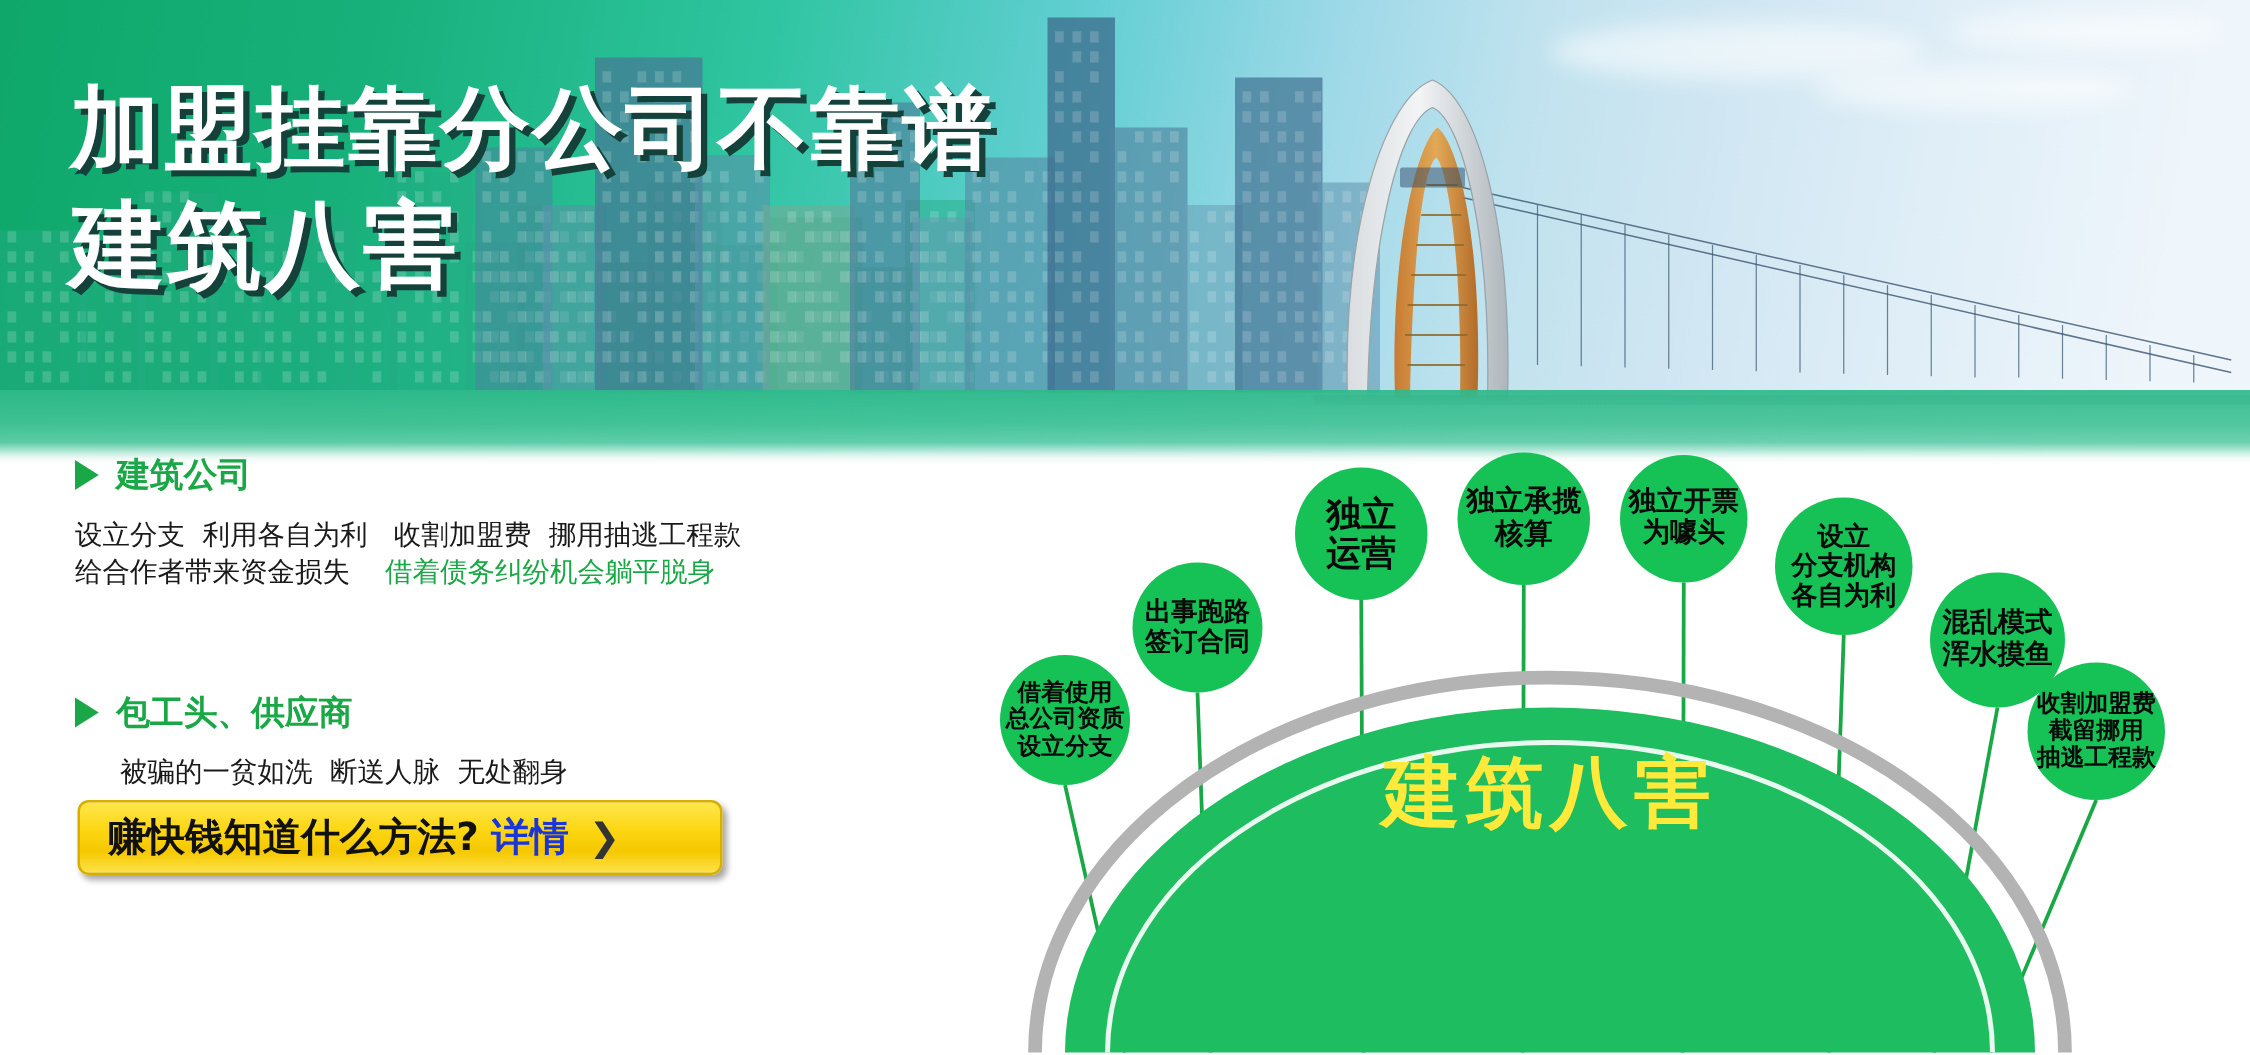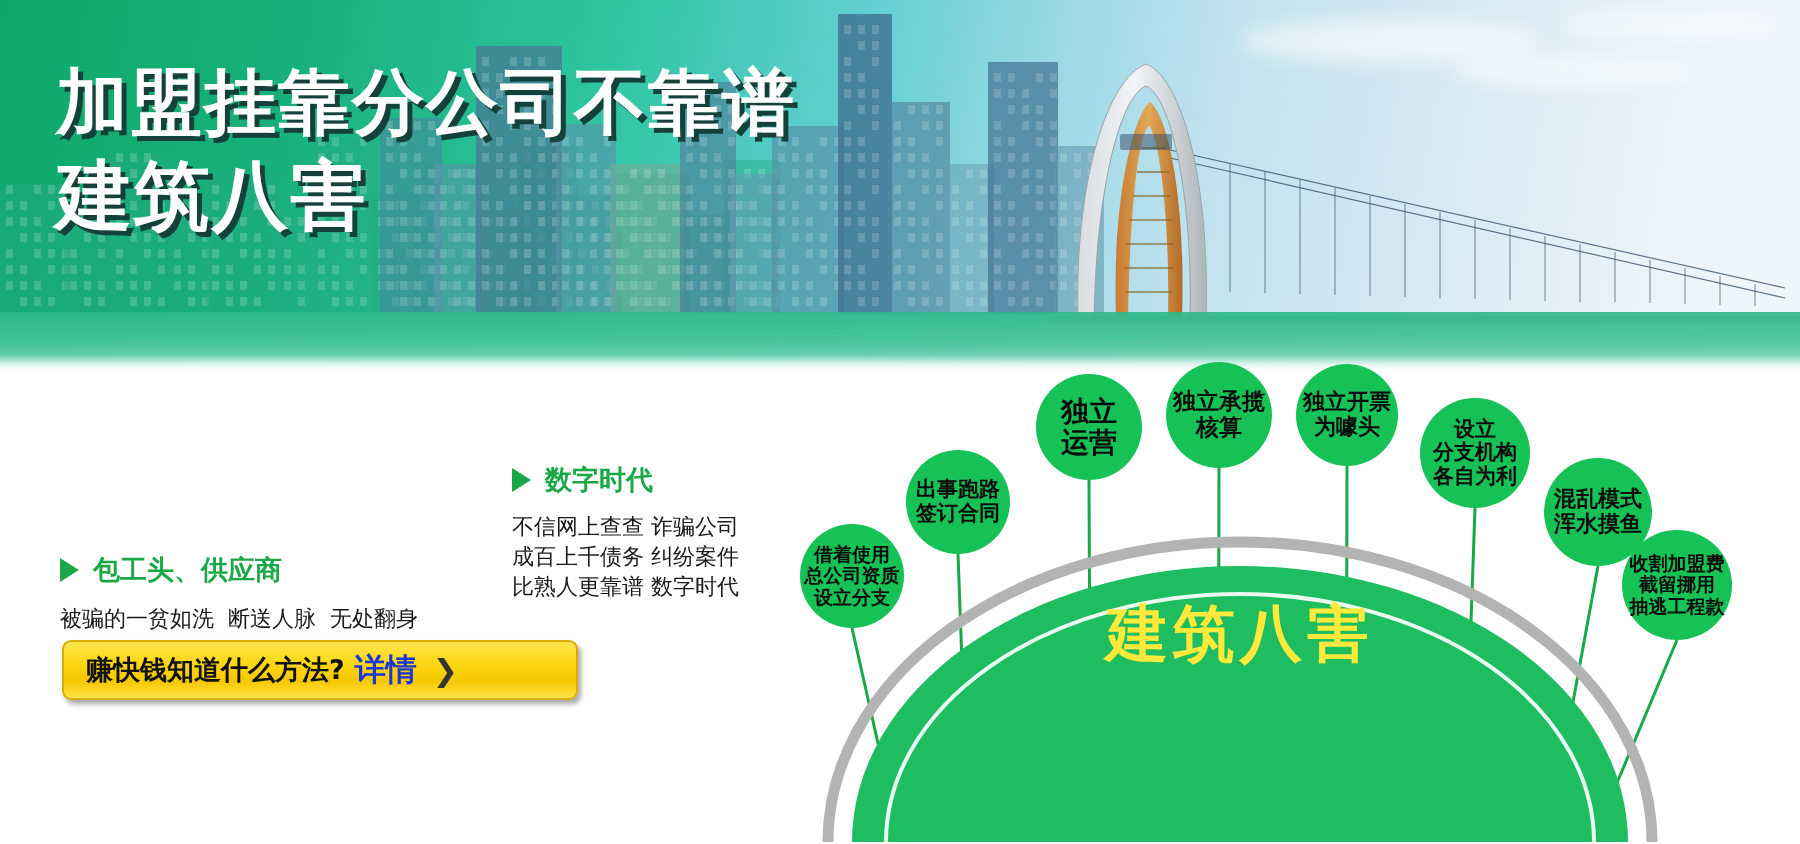--- a/index.html
+++ b/index.html
@@ -35,30 +35,30 @@
   .tri{width:0;height:0;border-left:19px solid #1aa846;border-top:12px solid transparent;border-bottom:12px solid transparent;}
   .sec-title{font-size:27px;font-weight:bold;color:#1aa846;font-family:"DejaVu Sans","Liberation Sans",sans-serif;}
   .body-line{font-size:22px;color:#1a1a1a;line-height:30px;white-space:pre;font-family:"DejaVu Sans","Liberation Sans",sans-serif;}
   .body-line .grn{color:#1aa846;}
 
   #blkA{position:absolute;left:60px;top:-10px;}
   #blkA .lines{margin-top:16px;}
   #blkB{position:absolute;left:60px;top:90px;}
   #blkB .lines{margin-top:16px;}
   #blkC{position:absolute;left:60px;top:180px;}
-  #blkC .lines{margin-top:16px;}
+  #blkC .lines{margin-top:16px;margin-left:36px;}
   #blkD{position:absolute;left:512px;top:90px;}
   #blkD .lines{margin-top:14px;}
 
   
   #cta{position:absolute;left:62px;top:268px;width:516px;height:60px;border-radius:9px;
        background:linear-gradient(180deg,#ffe64d 0%,#fcd714 38%,#f5c800 70%,#ffe24a 100%);
        border:2px solid #d8ae00;box-shadow:3px 4px 5px rgba(0,0,0,.35);
        display:flex;align-items:center;padding-left:22px;box-sizing:border-box;}
-  #ctaMain{font-size:27px;font-weight:bold;color:#111;font-family:"DejaVu Sans","Liberation Sans",sans-serif;}
+  #ctaMain{font-size:31px;font-weight:bold;color:#111;font-family:"DejaVu Sans","Liberation Sans",sans-serif;}
   #ctaLink{font-size:31px;font-weight:bold;color:#1a35d8;margin-left:10px;font-family:"DejaVu Sans","Liberation Sans",sans-serif;}
   #ctaChev{margin-left:16px;font-size:30px;color:#333;font-weight:normal;}
 
   
   #diagram{position:absolute;left:800px;top:372px;width:1000px;height:472px;}
   #domeWrap{position:absolute;left:0;top:0;width:1000px;height:472px;}
   .bubble{position:absolute;border-radius:50%;background:#16c156;display:flex;align-items:center;justify-content:center;text-align:center;}
   .bubble span{color:#0a0a0a;font-weight:bold;line-height:1.12;font-family:"DejaVu Sans","Liberation Sans",sans-serif;display:block;}
   #domeLabel{position:absolute;left:150px;top:220px;width:580px;text-align:center;
       font-size:62px;font-weight:bold;color:#ffe93a;letter-spacing:5px;
@@ -1006,43 +1006,42 @@
     <div id="heroFade"></div>
 
     <div id="heroTitle">
       <div class="htl" id="htl1">加盟挂靠分公司不靠谱</div>
       <div class="htl" id="htl2">建筑八害</div>
     </div>
   </div>
 
   <div id="left">
 
+    <div id="blkA">
+      <div class="sec-head">
+        <div class="tri"></div>
+        <div class="sec-title">建筑公司</div>
+      </div>
+      <div class="lines">
+        <div class="body-line"><span>设立分支  利用各自为利   收割加盟费  挪用抽逃工程款</span></div>
+        <div class="body-line"><span>给合作者带来资金损失    </span><span class="grn">借着债务纠纷机会躺平脱身</span></div>
+      </div>
+    </div>
 
 
     <div id="blkC">
       <div class="sec-head">
         <div class="tri"></div>
         <div class="sec-title">包工头、供应商</div>
       </div>
       <div class="lines">
         <div class="body-line"><span>被骗的一贫如洗  断送人脉  无处翻身</span></div>
       </div>
     </div>
 
-    <div id="blkD">
-      <div class="sec-head">
-        <div class="tri"></div>
-        <div class="sec-title">数字时代</div>
-      </div>
-      <div class="lines">
-        <div class="body-line"><span>不信网上查查 诈骗公司</span></div>
-        <div class="body-line"><span>成百上千债务 纠纷案件</span></div>
-        <div class="body-line"><span>比熟人更靠谱 数字时代</span></div>
-      </div>
-    </div>
 
     <div id="cta">
       <span id="ctaMain">赚快钱知道什么方法?</span>
       <span id="ctaLink">详情</span>
       <span id="ctaChev">❯</span>
     </div>
   </div>
 
   <div id="diagram">
     <svg id="domeWrap" viewBox="0 0 1000 472">

